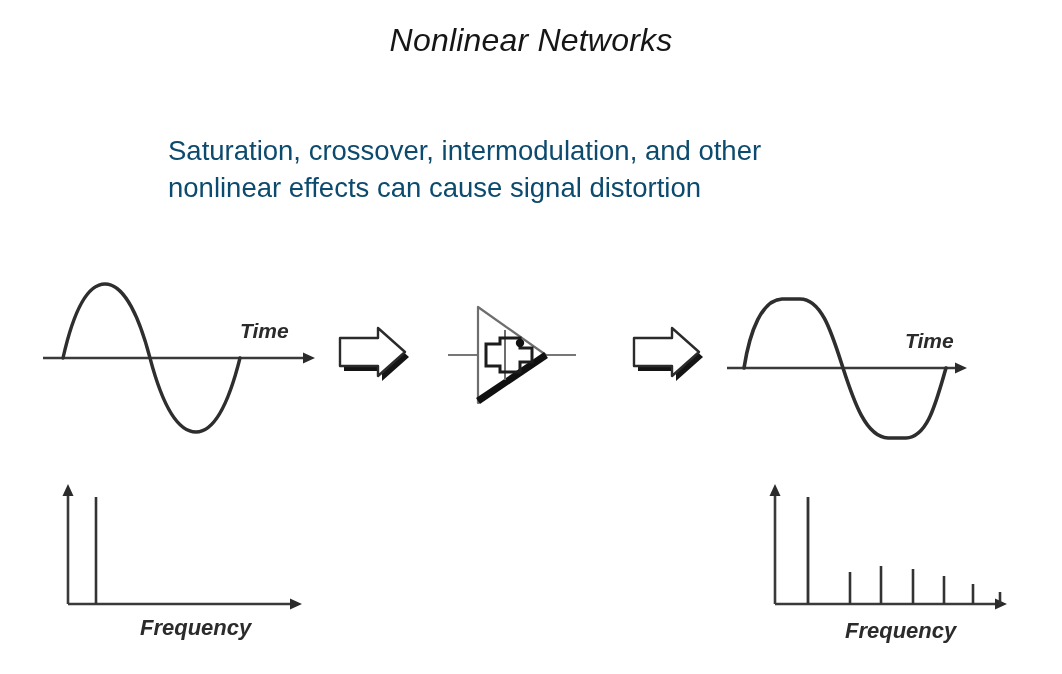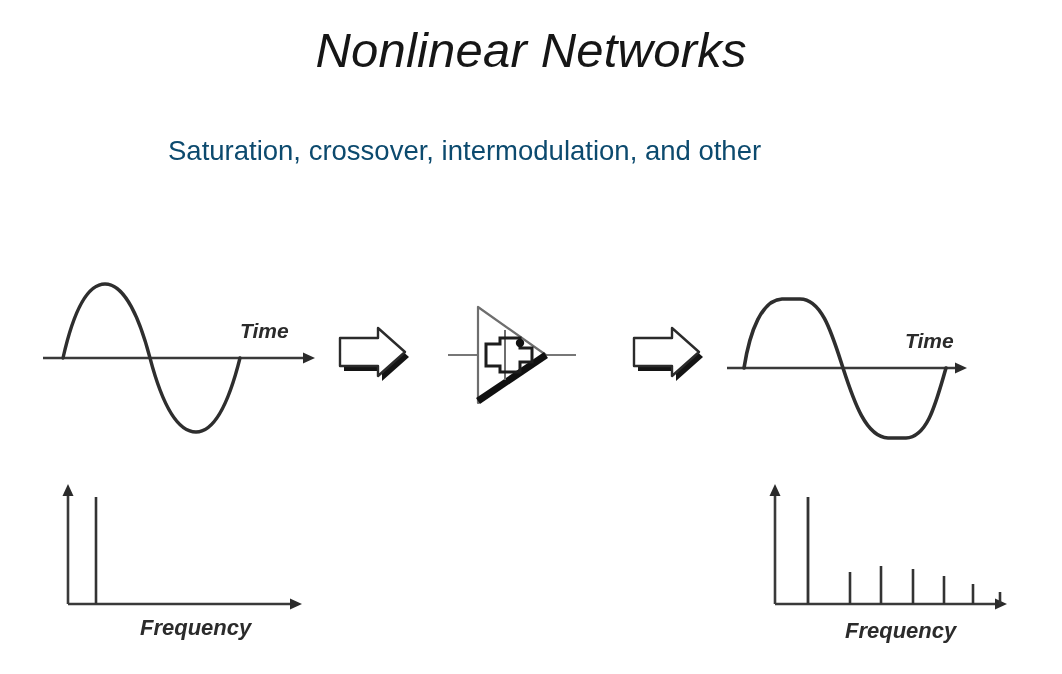--- a/index.html
+++ b/index.html
@@ -27,21 +27,21 @@
 
   
   .slide-title {
     position: absolute;
     left: 0;
     top: 22px;
     width: 1062px;
     text-align: center;
     font-style: italic;
     font-weight: 400;
-    font-size: 49px;
+    font-size: 32px;
     letter-spacing: 0.2px;
     color: #161616;
     white-space: nowrap;
   }
 
   
   .slide-subtitle {
     position: absolute;
     left: 168px;
     top: 133px;
@@ -72,20 +72,21 @@
 </style>
 </head>
 <body>
 
 <div id="slide">
 
   <div class="slide-title">Nonlinear Networks</div>
 
   <div class="slide-subtitle">
     <span class="subtitle-line">Saturation, crossover, intermodulation, and other</span>
+    <span class="subtitle-line">nonlinear effects can cause signal distortion</span>
   </div>
 
   <div class="figure-layer">
     <svg width="1062" height="674" viewBox="0 0 1062 674" xmlns="http://www.w3.org/2000/svg">
 
       <g>
 
         <line x1="43" y1="358" x2="303" y2="358" stroke="#3a3a3a" stroke-width="2.6"></line>
         <polygon points="303,352.5 315,358 303,363.5" fill="#2b2b2b"></polygon>
 

